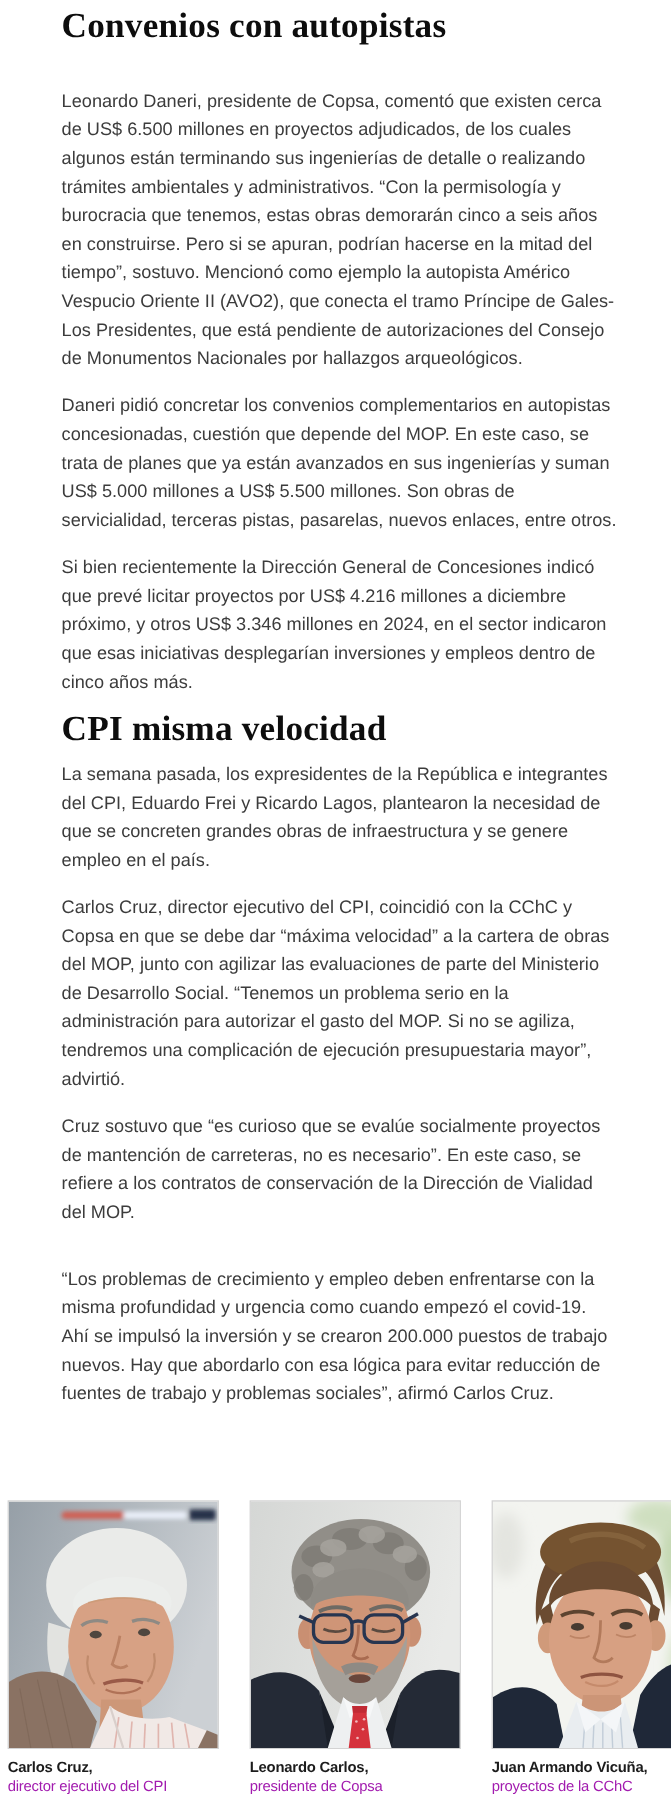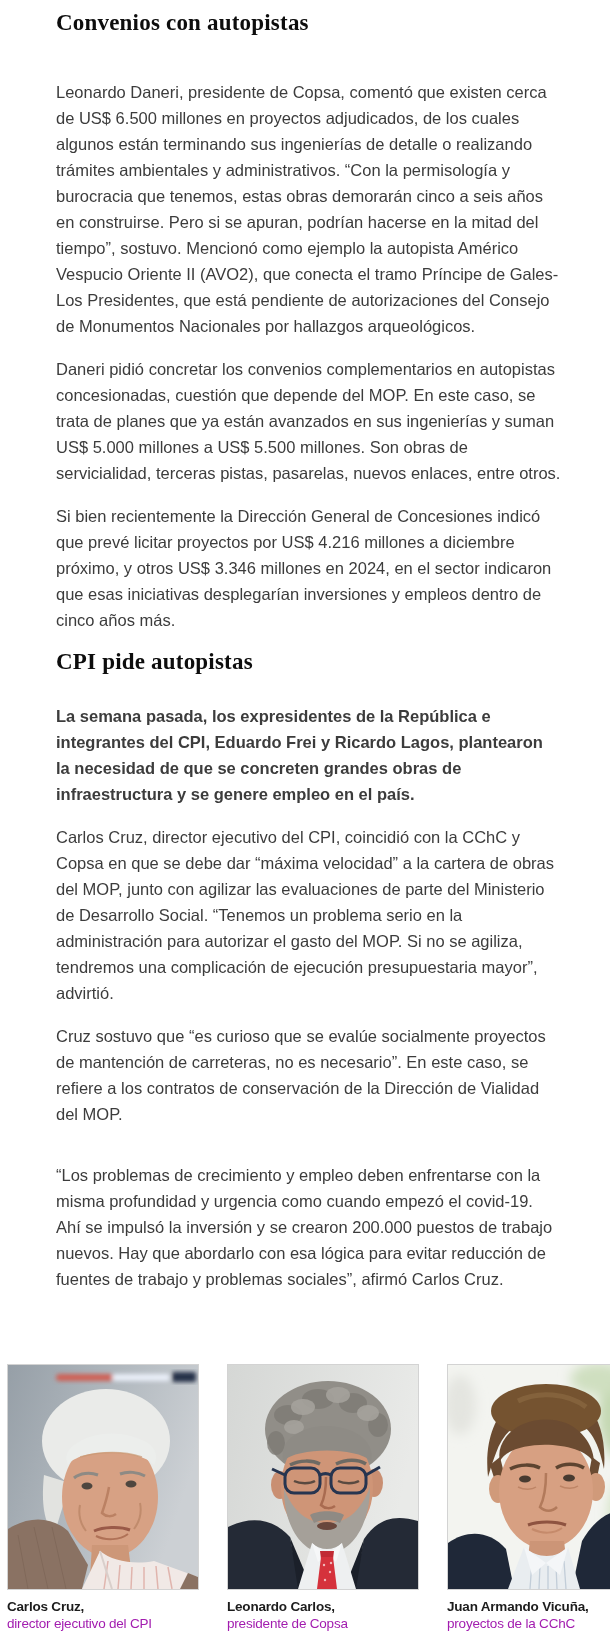--- a/index.html
+++ b/index.html
@@ -4,31 +4,31 @@
 <style>
   html, body { margin: 0; padding: 0; background: #ffffff; }
   body {
     width: 610px; height: 1641px; position: relative; overflow: hidden;
     font-family: "Liberation Sans", sans-serif;
   }
   .article-text { position: absolute; top: 0; left: 56px; width: 505px; }
   h1, h2 {
     font-family: "Liberation Serif", serif;
     font-weight: 700; color: #0d0d0d;
-    font-size: 23px; line-height: 34px;
+    font-size: 32px; line-height: 34px;
     margin: 0; letter-spacing: 0.2px;
   }
   h1 { padding-top: 6px; }
   h2 { margin-top: 12px; }
   p.body-p {
     margin: 17px 0 0 0;
     font-size: 16.5px; line-height: 26px; color: #3c3c3c;
   }
   p.body-p.first { margin-top: 39px; }
-  p.body-p.after-h2 { margin-top: 24px; font-weight: bold; }
+  p.body-p.after-h2 { margin-top: 12px; }
   p.body-p.extra-gap { margin-top: 35px; }
   .photo-strip {
     position: absolute; top: 1364px; left: 7px;
     display: flex; gap: 28px;
   }
   figure.photo-card { margin: 0; width: 192px; }
   .photo-frame {
     width: 190px; height: 224px;
     border: 1px solid #d3d3d3; background: #e8e8e8;
     overflow: hidden;
@@ -46,21 +46,21 @@
 </style>
 </head>
 <body>
 
 <div class="article-text">
   <h1>Convenios con autopistas</h1>
   <p class="body-p first">Leonardo Daneri, presidente de Copsa, comentó que existen cerca de US$ 6.500 millones en proyectos adjudicados, de los cuales algunos están terminando sus ingenierías de detalle o realizando trámites ambientales y administrativos. “Con la permisología y burocracia que tenemos, estas obras demorarán cinco a seis años en construirse. Pero si se apuran, podrían hacerse en la mitad del tiempo”, sostuvo. Mencionó como ejemplo la autopista Américo Vespucio Oriente II (AVO2), que conecta el tramo Príncipe de Gales-Los Presidentes, que está pendiente de autorizaciones del Consejo de Monumentos Nacionales por hallazgos arqueológicos.</p>
   <p class="body-p">Daneri pidió concretar los convenios complementarios en autopistas concesionadas, cuestión que depende del MOP. En este caso, se trata de planes que ya están avanzados en sus ingenierías y suman US$ 5.000 millones a US$ 5.500 millones. Son obras de servicialidad, terceras pistas, pasarelas, nuevos enlaces, entre otros.</p>
   <p class="body-p">Si bien recientemente la Dirección General de Concesiones indicó que prevé licitar proyectos por US$ 4.216 millones a diciembre próximo, y otros US$ 3.346 millones en 2024, en el sector indicaron que esas iniciativas desplegarían inversiones y empleos dentro de cinco años más.</p>
 
-  <h2>CPI pide autopistas</h2>
+  <h2>CPI misma velocidad</h2>
   <p class="body-p after-h2">La semana pasada, los expresidentes de la República e integrantes del CPI, Eduardo Frei y Ricardo Lagos, plantearon la necesidad de que se concreten grandes obras de infraestructura y se genere empleo en el país.</p>
   <p class="body-p">Carlos Cruz, director ejecutivo del CPI, coincidió con la CChC y Copsa en que se debe dar “máxima velocidad” a la cartera de obras del MOP, junto con agilizar las evaluaciones de parte del Ministerio de Desarrollo Social. “Tenemos un problema serio en la administración para autorizar el gasto del MOP. Si no se agiliza, tendremos una complicación de ejecución presupuestaria mayor”, advirtió.</p>
   <p class="body-p">Cruz sostuvo que “es curioso que se evalúe socialmente proyectos de mantención de carreteras, no es necesario”. En este caso, se refiere a los contratos de conservación de la Dirección de Vialidad del MOP.</p>
   <p class="body-p extra-gap">“Los problemas de crecimiento y empleo deben enfrentarse con la misma profundidad y urgencia como cuando empezó el covid-19. Ahí se impulsó la inversión y se crearon 200.000 puestos de trabajo nuevos. Hay que abordarlo con esa lógica para evitar reducción de fuentes de trabajo y problemas sociales”, afirmó Carlos Cruz.</p>
 </div>
 
 <div class="photo-strip">
 
   <figure class="photo-card">
     <div class="photo-frame">

